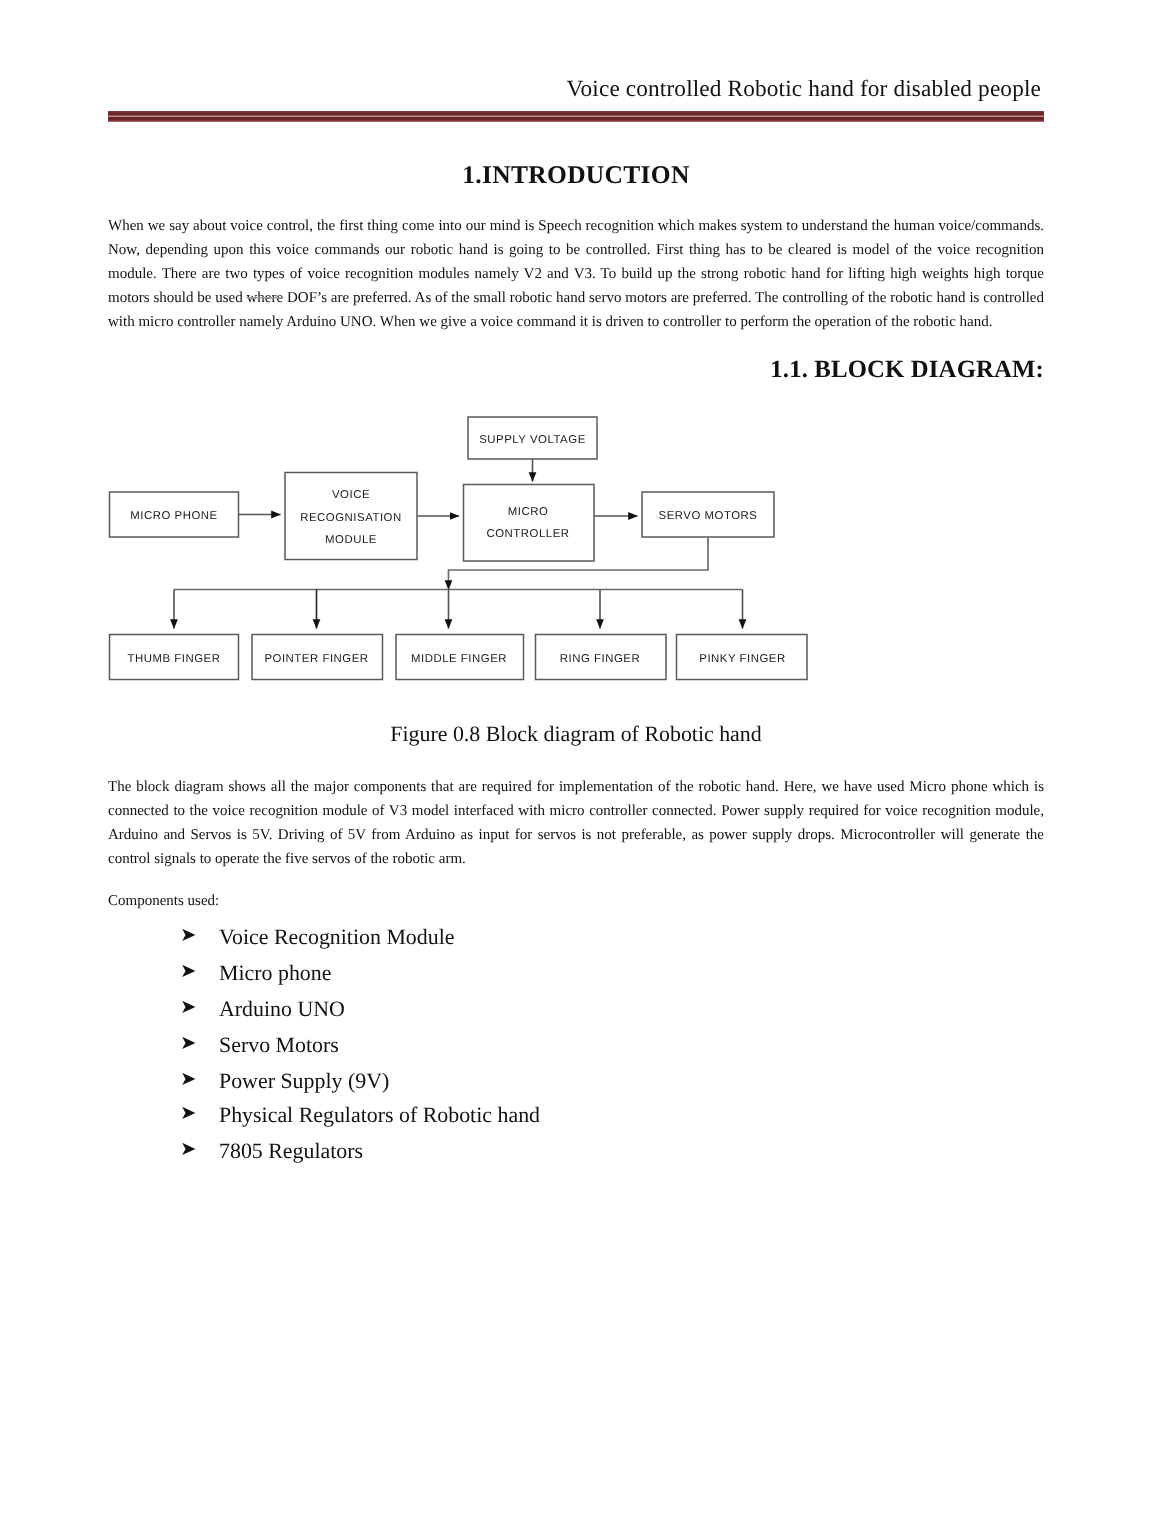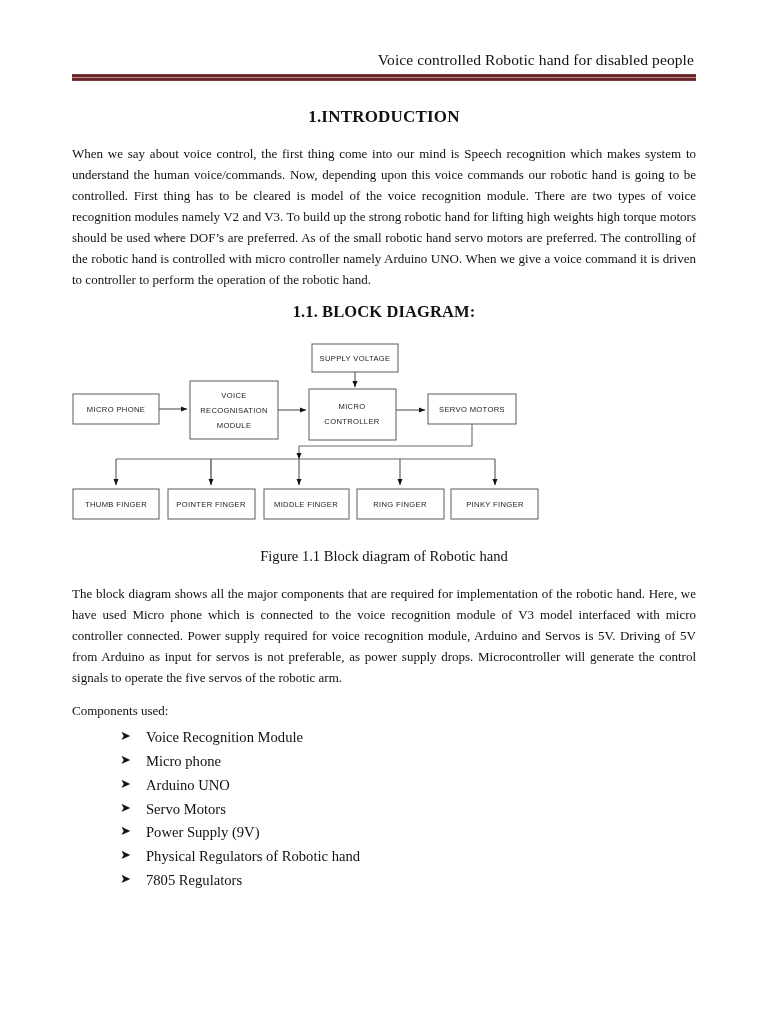--- a/index.html
+++ b/index.html
@@ -58,28 +58,28 @@
   h1.doc-h1 {
     font-size: 17px;
     font-weight: bold;
     text-align: center;
     margin: 26px 0 16px 0;
     letter-spacing: 0.2px;
   }
   h2.doc-h2 {
     font-size: 16.5px;
     font-weight: bold;
-    text-align: center;
+    text-align: right;
     margin: 11px 0 10px 0;
     letter-spacing: 0.1px;
   }
 
   
   p.body {
-    font-size: 13px;
+    font-size: 10px;
     line-height: 1.62;
     text-align: justify;
     margin: 0 0 12px 0;
     letter-spacing: 0.0px;
   }
   p.body.tight { margin-bottom: 0; }
   .struck { text-decoration: line-through; text-decoration-color: #9a9a9a; }
 
   .caption {
     text-align: center;
@@ -224,21 +224,21 @@
 
         <text x="48" y="173">THUMB FINGER</text>
         <text x="143" y="173">POINTER FINGER</text>
         <text x="238" y="173">MIDDLE FINGER</text>
         <text x="332" y="173">RING FINGER</text>
         <text x="427" y="173">PINKY FINGER</text>
       </g>
     </svg>
   </div>
 
-  <div class="caption">Figure 1.1 Block diagram of Robotic hand</div>
+  <div class="caption">Figure 0.8 Block diagram of Robotic hand</div>
 
   <p class="body">The block diagram shows all the major components that are required for implementation of the robotic hand. Here, we have used Micro phone which is connected to the voice recognition module of V3 model interfaced with micro controller connected. Power supply required for voice recognition module, Arduino and Servos is 5V. Driving of 5V from Arduino as input for servos is not preferable, as power supply drops. Microcontroller will generate the control signals to operate the five servos of the robotic arm.</p>
 
   <p class="body tight">Components used:</p>
 
   <ul class="comp-list">
       <li><span class="bullet">➤</span><span>Voice Recognition Module</span></li>
       <li><span class="bullet">➤</span><span>Micro phone</span></li>
       <li><span class="bullet">➤</span><span>Arduino UNO</span></li>
       <li><span class="bullet">➤</span><span>Servo Motors</span></li>

